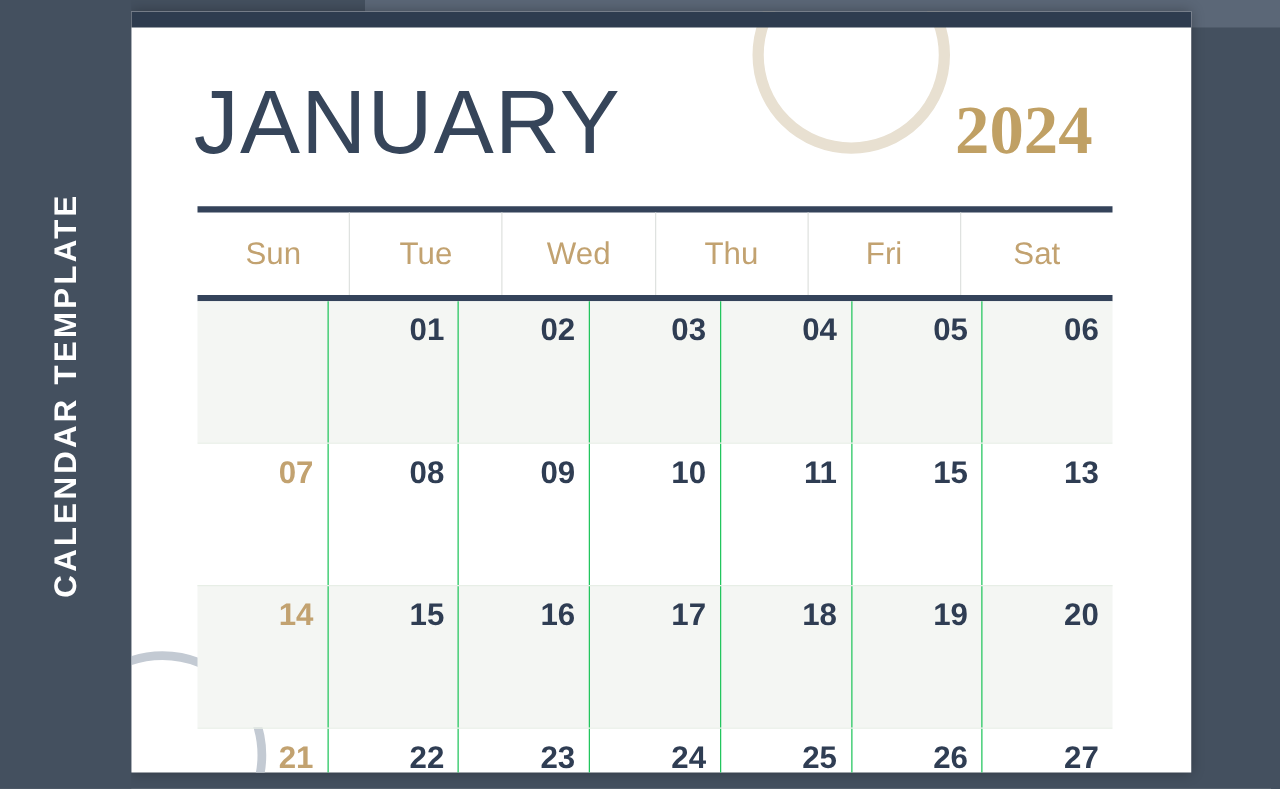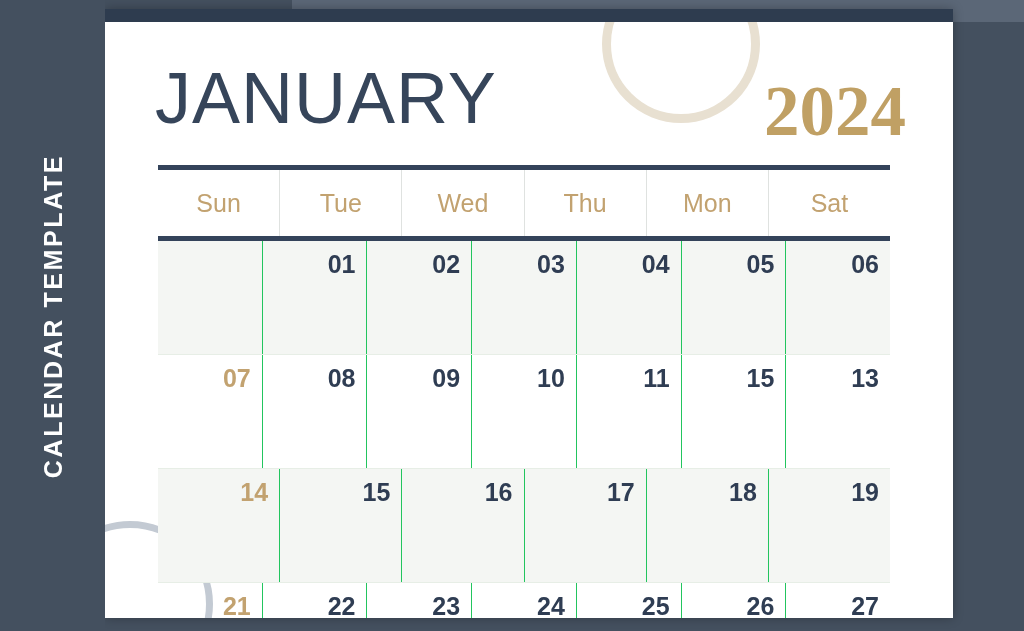--- a/index.html
+++ b/index.html
@@ -115,21 +115,21 @@
     font-weight: 300;
     color: #36455a;
     letter-spacing: 1px;
     line-height: 1;
     font-family: "Liberation Sans", sans-serif;
   }
   #year-label {
     position: absolute;
     left: 659px;
     top: 67px;
-    font-size: 71px;
+    font-size: 55px;
     font-weight: bold;
     color: #c0a064;
     letter-spacing: 0px;
     line-height: 1;
     font-family: "Liberation Serif", serif;
   }
 
   
   #calendar-grid {
     position: absolute;
@@ -216,21 +216,21 @@
     <div id="year-label">2024</div>
   </div>
 
   <div id="calendar-grid">
     <div id="grid-rule-top"></div>
     <div id="weekday-row">
         <div class="weekday-cell">Sun</div>
         <div class="weekday-cell">Tue</div>
         <div class="weekday-cell">Wed</div>
         <div class="weekday-cell">Thu</div>
-        <div class="weekday-cell">Mon</div>
+        <div class="weekday-cell">Fri</div>
         <div class="weekday-cell">Sat</div>
       </div>
     <div id="grid-rule-under-weekdays"></div>
     <div id="weeks-container">
         <div class="date-row tinted">
           <div class="date-cell"></div>
           <div class="date-cell">
             <div class="date-number">01</div>
           </div>
           <div class="date-cell">
@@ -284,20 +284,23 @@
           </div>
           <div class="date-cell">
             <div class="date-number">17</div>
           </div>
           <div class="date-cell">
             <div class="date-number">18</div>
           </div>
           <div class="date-cell">
             <div class="date-number">19</div>
           </div>
+          <div class="date-cell">
+            <div class="date-number">20</div>
+          </div>
         </div>
         <div class="date-row ruled">
           <div class="date-cell">
             <div class="date-number sunday">21</div>
           </div>
           <div class="date-cell">
             <div class="date-number">22</div>
           </div>
           <div class="date-cell">
             <div class="date-number">23</div>

